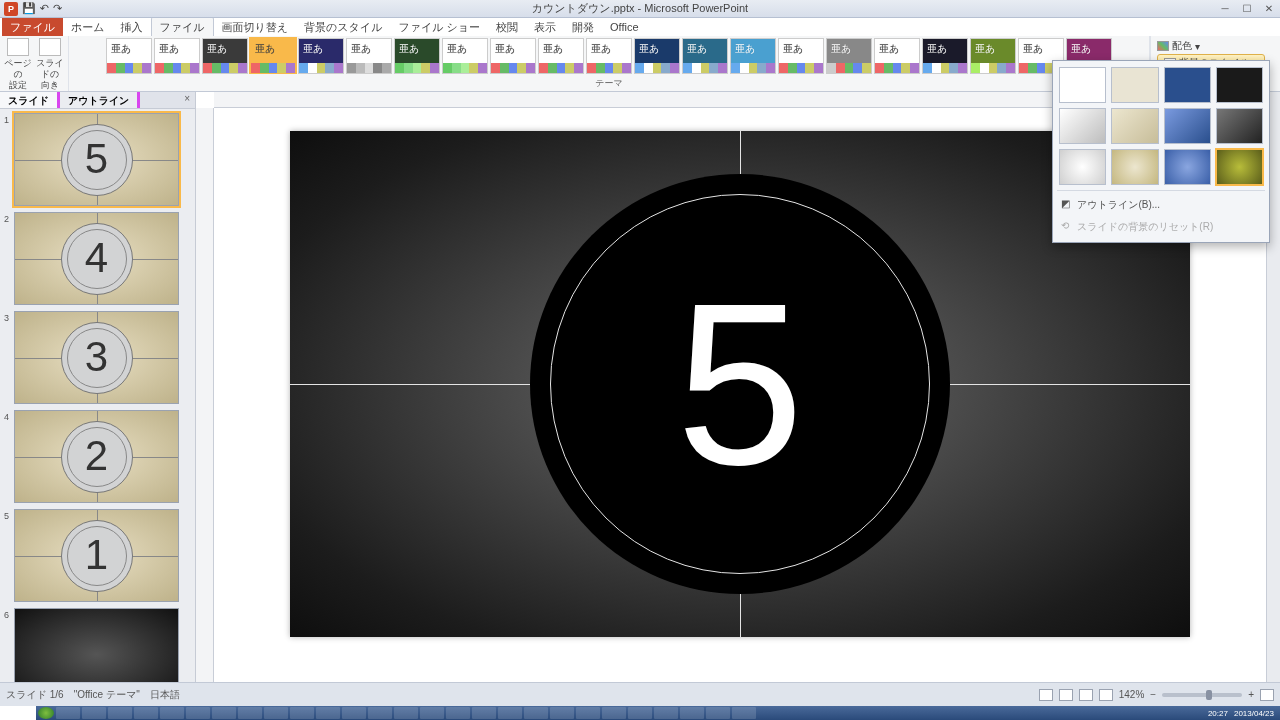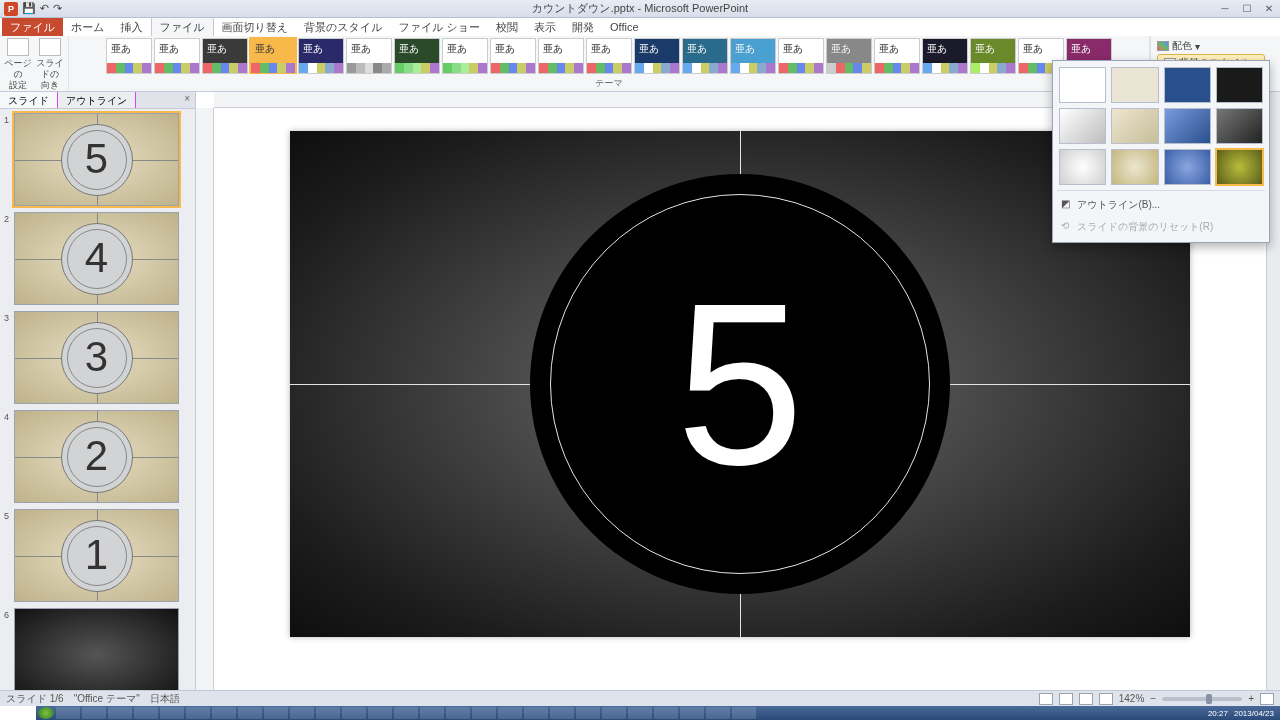--- a/index.html
+++ b/index.html
@@ -26,21 +26,21 @@
 .theme-thumb .txt { font-size:10px; padding:3px 0 0 4px; text-shadow:0 0 1px rgba(0,0,0,.2);}
 .theme-thumb .bar { height:10px; margin-top:auto; display:flex;}
 .theme-thumb .bar span{flex:1;}
 .right-controls { margin-left:auto; display:flex; flex-direction:column; gap:1px; font-size:10px; color:#444; padding:3px 4px 0 6px; border-left:1px solid #dfe3ea; min-width:130px;}
 .right-controls .row { display:flex; align-items:center; gap:3px;}
 .right-controls .sw { width:12px; height:10px; border:1px solid #999;}
 .bg-styles-btn { background:linear-gradient(#fff3c6,#ffe07a); border:1px solid #e0b24a; border-radius:3px; padding:1px 6px; display:flex; align-items:center; gap:3px; font-size:10px;}
 .workspace { position:absolute; top:92px; left:0; right:0; bottom:30px; display:flex; }
 .sidepanel { width:196px; background:#ebedf1; border-right:1px solid #c6cbd5; display:flex; flex-direction:column;}
 .sidepanel-tabs { height:17px; display:flex; font-size:10px; border-bottom:1px solid #c6cbd5; background:#e0e3ea;}
-.sidepanel-tabs .pt { padding:2px 8px; border-right:1px solid #d946ef; background:#ebedf1;}
+.sidepanel-tabs .pt { padding:2px 8px; border-right:3px solid #d946ef; background:#ebedf1;font-weight:bold;}
 .sidepanel-tabs .pt.active{ background:#f7f8fa;}
 .sidepanel-tabs .close { margin-left:auto; padding:1px 5px; color:#666;}
 .thumbs { flex:1; overflow:auto; padding:4px 8px 4px 4px;}
 .thumb-wrap { display:flex; margin-bottom:6px;}
 .thumb-wrap .num{ width:10px; font-size:9px; color:#555; padding-top:2px;}
 .thumb { width:165px; height:93px; border:1px solid #9aa2b0; background:radial-gradient(ellipse at center,#e8dfc3 0%,#beb28a 100%); position:relative;}
 .thumb.sel { outline:2px solid #f9b94a;}
 .thumb.dark{ background:radial-gradient(ellipse at center,#555 0%, #111 100%);}
 .thumb .cross-h{position:absolute;left:0;right:0;top:50%;border-top:1px solid #888;}
 .thumb .cross-v{position:absolute;top:0;bottom:0;left:50%;border-left:1px solid #888;}
@@ -59,21 +59,21 @@
 .slide .big-n{position:absolute;top:50%;left:50%;transform:translate(-50%,-50%);color:#fff;font-size:230px;font-family:Arial,sans-serif;font-weight:500;}
 .notes { position:absolute; left:18px; right:14px; bottom:0; height:26px; border-top:1px solid #c8cdd7; padding:5px 8px; font-size:11px; color:#999; background:#fff;}
 
 .bg-dropdown { position:absolute; top:60px; right:10px; width:218px; background:#f3f5f8; border:1px solid #9aa5b8; box-shadow:0 4px 10px rgba(0,0,0,.3); z-index:50; padding:4px;}
 .bg-grid { display:grid; grid-template-columns:repeat(4,1fr); gap:5px; padding:2px;}
 .bg-sw { height:36px; border:1px solid #b7bfcd;}
 .bg-sw.hover{ outline:2px solid #f9b94a; outline-offset:-1px;}
 .bg-dropdown .item { font-size:10px; padding:4px 4px 4px 20px; color:#555; position:relative;}
 .bg-dropdown .item.dis{ color:#aaa;}
 .bg-dropdown .sep{ border-top:1px solid #d4d9e2; margin:3px 0;}
-.statusbar { position:absolute; left:0; right:0; bottom:14px; height:16px; background:#dfe4ec; border-top:1px solid #c2c9d6; font-size:10px; color:#555; display:flex; align-items:center; padding:0 6px; gap:10px;}
+.statusbar { position:absolute; left:0; right:0; bottom:14px; height:24px; background:#dfe4ec; border-top:1px solid #c2c9d6; font-size:10px; color:#555; display:flex; align-items:center; padding:0 6px; gap:10px;}
 .statusbar .right { margin-left:auto; display:flex; align-items:center; gap:6px;}
 .statusbar .vb { width:14px; height:12px; border:1px solid #9aa2b0; background:#fff;}
 .zoom-slider { width:80px; height:4px; background:#b9c0cc; position:relative; border-radius:2px;}
 .zoom-slider::after{content:"";position:absolute;top:-3px;left:55%;width:6px;height:10px;background:#8891a2;border-radius:2px;}
 .taskbar { position:absolute; left:0; right:0; bottom:0; height:14px; background:linear-gradient(#4a6a9a,#2a4a7a); display:flex; align-items:center; padding:0 2px; gap:2px;margin-left:36px;}
 .taskbar .tb { width:24px; height:12px; background:rgba(255,255,255,.15); border-radius:1px;}
 .taskbar .start{ width:16px; height:12px; border-radius:50%; background:radial-gradient(circle,#7fbf3f,#2a7a2a);}
 .taskbar .tray { margin-left:auto; display:flex; align-items:center; gap:6px; color:#fff; font-size:8px; padding-right:4px;}
 .themes-group{flex:1;position:relative;}
 .scroll-v{position:absolute;top:92px;right:0;bottom:30px;width:14px;background:#e9ebef;border-left:1px solid #c8cdd7;}

